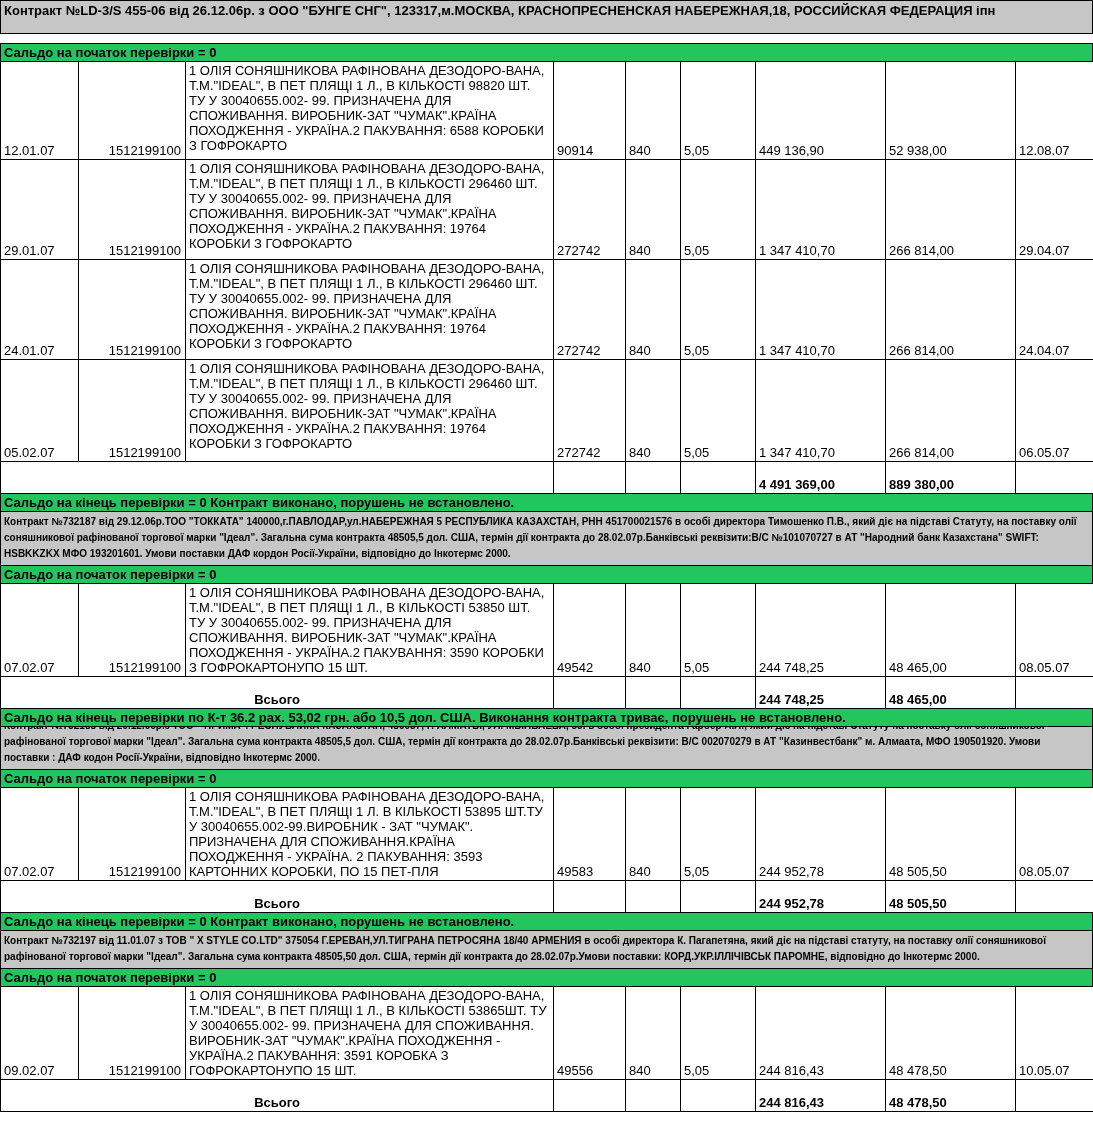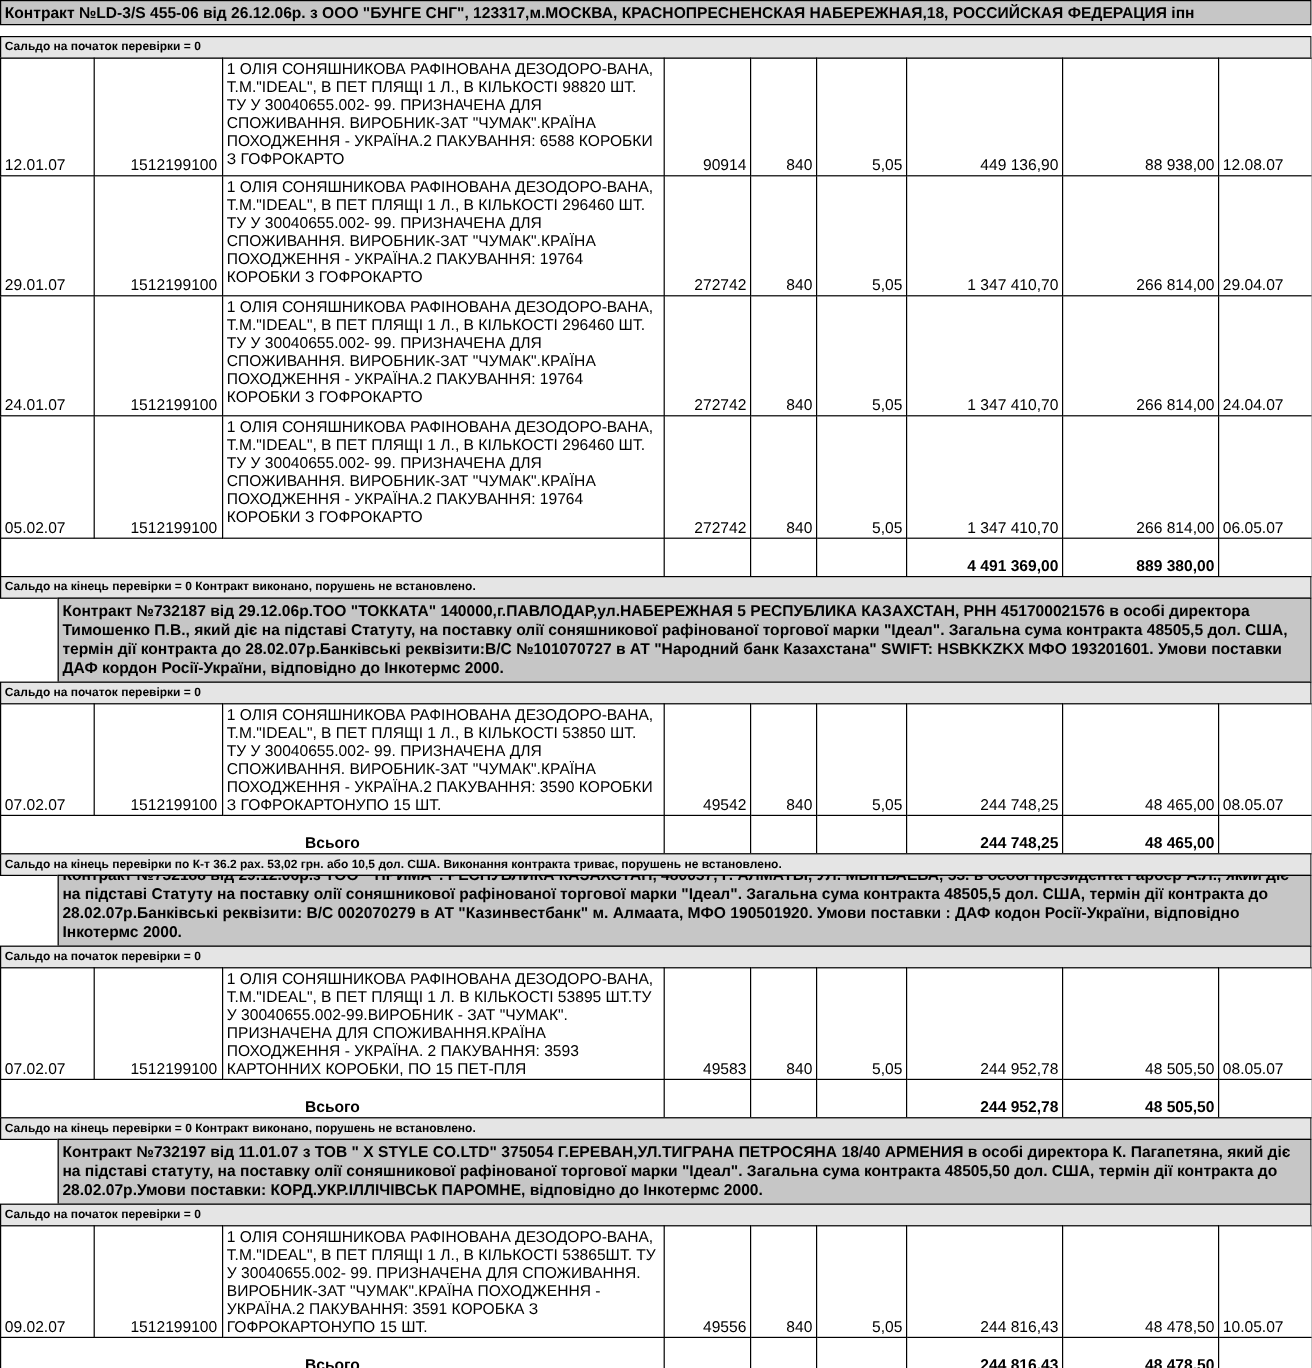--- a/index.html
+++ b/index.html
@@ -1,32 +1,32 @@
 <!DOCTYPE html>
 <html><head>
 <meta charset="utf-8">
 <style>
   * { margin:0; padding:0; box-sizing:border-box; }
   html,body { width:1093px; height:1140px; overflow:hidden; background:#ffffff;
               font-family:"Liberation Sans","DejaVu Sans",sans-serif; color:#000; }
   .bar { border:1px solid #000; background:#c6c6c6; font-weight:bold; font-size:13px;
-         line-height:16px; padding:2px 0 1px 3px; white-space:nowrap; overflow:hidden; height:21px; }
+         line-height:16px; padding:2px 0 1px 3px; white-space:nowrap; overflow:hidden; height:34px; }
   .gap { height:10px; }
-  .saldo { border:1px solid #000; margin-top:-1px; background:#e5e5e5; font-weight:bold;
-           font-size:10px; line-height:14px; padding:2px 3px; height:19px;
+  .saldo { border:1px solid #000; margin-top:-1px; background:#22c55e; font-weight:bold;
+           font-size:13px; line-height:14px; padding:2px 3px; height:19px;
            white-space:nowrap; overflow:hidden; }
   .par { border:1px solid #000; margin-top:-1px; background:#c6c6c6; font-weight:bold;
-         font-size:13px; line-height:16px; padding:2px 4px 3px 3px;margin-left:48px; }
+         font-size:10px; line-height:16px; padding:2px 4px 3px 3px; }
   .par.clipped { overflow:hidden; padding-top:0; }
   .par.clipped .inner { margin-top:-9px; }
   table { width:1093px; table-layout:fixed; border-collapse:collapse; margin-top:-1px;
           font-size:13px; background:#fff; }
   td { border:1px solid #000; vertical-align:bottom; padding:0 3px 1px 3px; overflow:hidden; }
   td.desc { vertical-align:top; text-align:left; line-height:15px; padding-top:1px; padding-left:3px; }
-  td.num  { text-align:right; white-space:nowrap; }
+  td.num  { text-align:left; white-space:nowrap; }
   td.date { white-space:nowrap; padding-right:6px; }
   td.code { text-align:right; white-space:nowrap; padding-right:4px;margin-top:34px; }
   td.b { font-weight:bold; }
   td.vs { font-weight:bold; text-align:center; padding-left:3px; white-space:nowrap; }
   tr.h98  td { height:98px; }
   tr.h100 td { height:100px; }
   tr.h102 td { height:102px; }
   tr.h93  td { height:93px; }
   tr.h90  td { height:90px; }
   tr.h92  td { height:92px; }
@@ -53,21 +53,21 @@
   </colgroup>
   <tbody>
     <tr class="h98">
       <td class="date">12.01.07</td>
       <td class="code">1512199100</td>
       <td class="desc">1 ОЛІЯ СОНЯШНИКОВА РАФІНОВАНА ДЕЗОДОРО-ВАНА, Т.М."IDEAL", В ПЕТ ПЛЯЩІ 1 Л., В КІЛЬКОСТІ 98820 ШТ. ТУ У 30040655.002- 99. ПРИЗНАЧЕНА ДЛЯ СПОЖИВАННЯ. ВИРОБНИК-ЗАТ "ЧУМАК".КРАЇНА ПОХОДЖЕННЯ - УКРАЇНА.2 ПАКУВАННЯ: 6588 КОРОБКИ З ГОФРОКАРТО</td>
       <td class="num">90914</td>
       <td class="num">840</td>
       <td class="num">5,05</td>
       <td class="num">449 136,90</td>
-      <td class="num">88 938,00</td>
+      <td class="num">52 938,00</td>
       <td class="date">12.08.07</td>
     </tr>
     <tr class="h100">
       <td class="date">29.01.07</td>
       <td class="code">1512199100</td>
       <td class="desc">1 ОЛІЯ СОНЯШНИКОВА РАФІНОВАНА ДЕЗОДОРО-ВАНА, Т.М."IDEAL", В ПЕТ ПЛЯЩІ 1 Л., В КІЛЬКОСТІ 296460 ШТ. ТУ У 30040655.002- 99. ПРИЗНАЧЕНА ДЛЯ СПОЖИВАННЯ. ВИРОБНИК-ЗАТ "ЧУМАК".КРАЇНА ПОХОДЖЕННЯ - УКРАЇНА.2 ПАКУВАННЯ: 19764 КОРОБКИ З ГОФРОКАРТО</td>
       <td class="num">272742</td>
       <td class="num">840</td>
       <td class="num">5,05</td>
       <td class="num">1 347 410,70</td>

